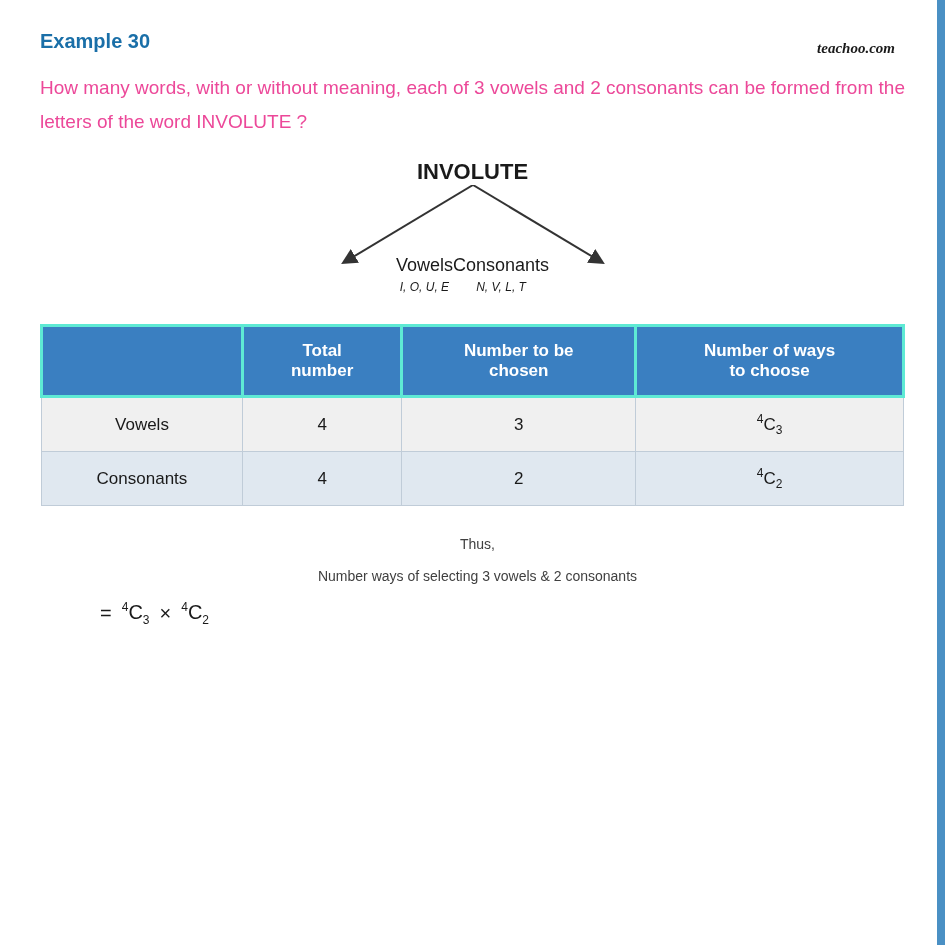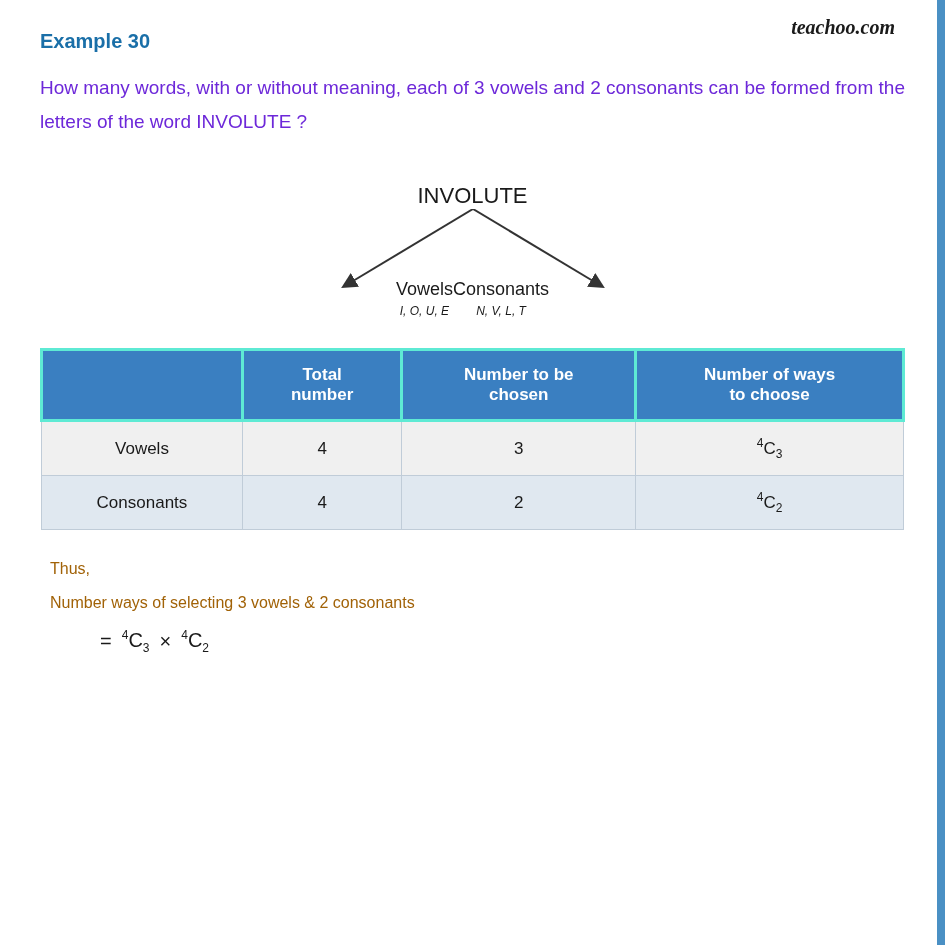--- a/index.html
+++ b/index.html
@@ -23,46 +23,46 @@
 
     .example-title {
       font-weight: bold;
       font-size: 20px;
       color: #1a6fa8;
       margin-bottom: 18px;
     }
 
     .question-text {
       font-size: 19px;
-      color: #6d28d9;
+      color: #ec4899;
       line-height: 1.8;
-      margin-bottom: 44px;
+      margin-bottom: 20px;
     }
 
     .brand {
       position: absolute;
-      top: 16px;
+      top: 40px;
       right: 50px;
-      font-size: 20px;
+      font-size: 15px;
       font-weight: bold;
       font-style: italic;
       font-family: Georgia, serif;
       color: #1a1a1a;
     }
 
     
     .tree-container {
       display: flex;
       flex-direction: column;
       align-items: center;
       margin: 20px 0 30px 0;
     }
 
     .tree-root {
-      font-weight: normal;
+      font-weight: bold;
       font-size: 22px;
       color: #1a1a1a;
       margin-bottom: 0;
       position: relative;
       z-index: 1;
     }
 
     .tree-branches {
       display: flex;
       justify-content: center;
@@ -148,24 +148,25 @@
       vertical-align: super;
     }
 
     .sub-text {
       font-size: 12px;
       vertical-align: sub;
     }
 
     
     .conclusion {
-      font-size: 16px;
-      color: #a16207;
+      font-size: 14px;
+      color: #404040;
       margin-bottom: 16px;
       padding-left: 10px;
+      text-align: center;
     }
 
     .formula {
       font-size: 20px;
       color: #1a1a1a;
       padding-left: 60px;
       margin-top: 10px;
     }
 
     .formula-inner {

